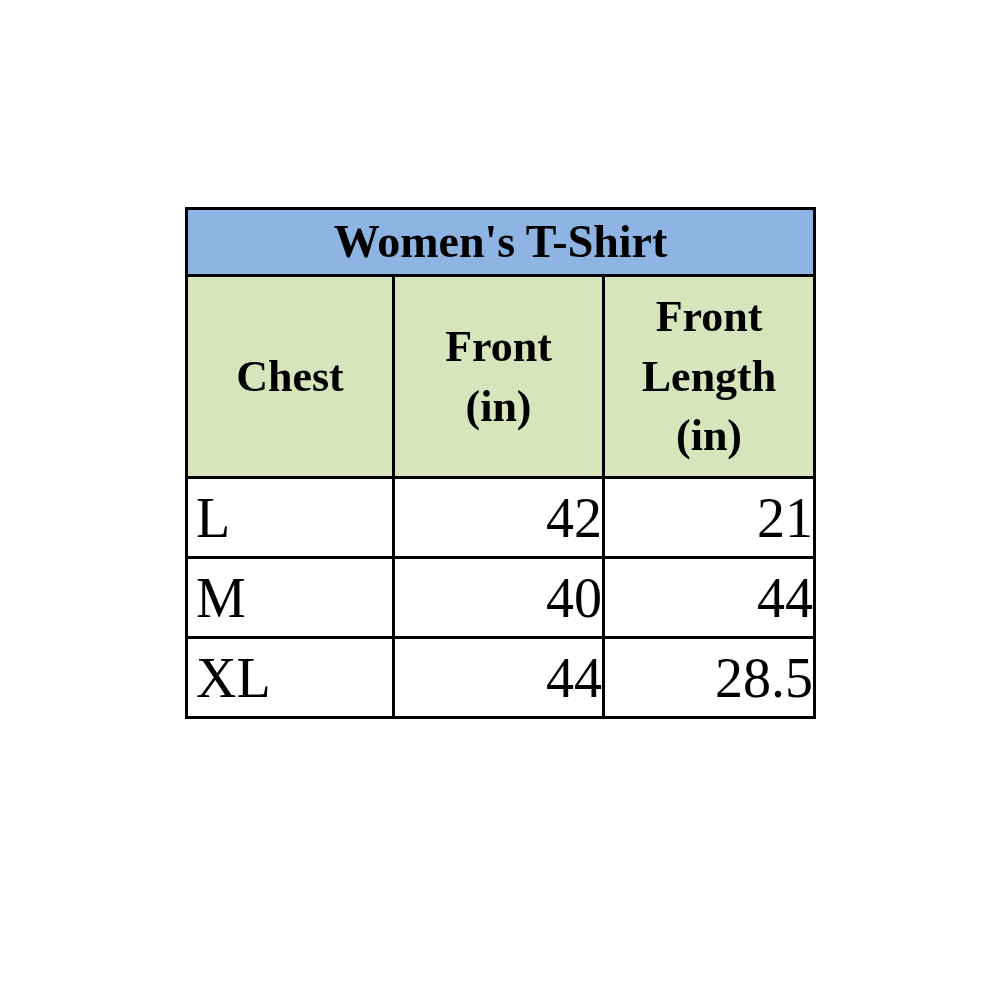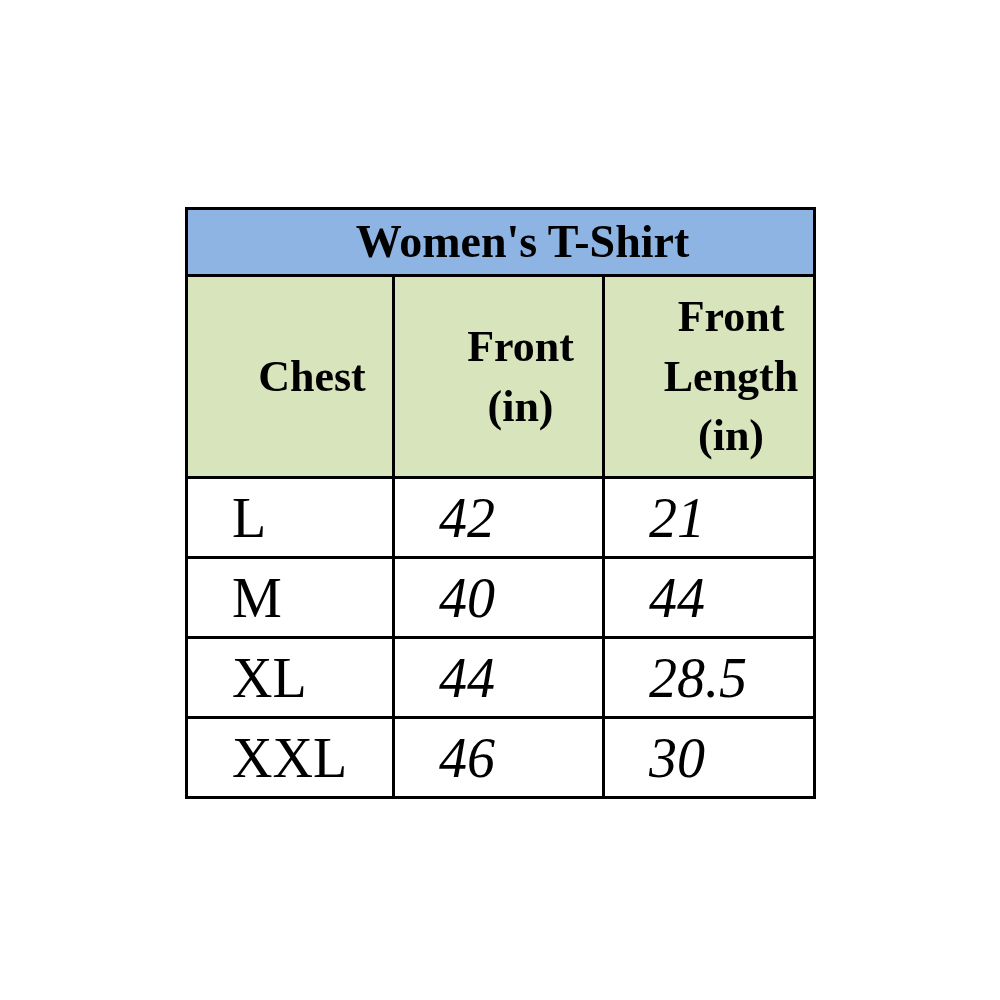--- a/index.html
+++ b/index.html
@@ -16,21 +16,20 @@
   .canvas{position:relative;width:1000px;height:1000px;background:var(--page-bg);}
   table.size-chart{
     position:absolute;left:185px;top:207px;width:628px;
     border-collapse:collapse;table-layout:fixed;
     background:var(--row-bg);
   }
   table.size-chart th, table.size-chart td{
     border:3px solid var(--border);
     vertical-align:middle;
     overflow:hidden;
-    padding-left:44px;
   }
   .title-cell{
     background:var(--title-bg);
     height:67px;
     text-align:center;
     font-weight:bold;
     font-size:46px;
     line-height:1.1;
   }
   .header-cell{
@@ -41,21 +40,21 @@
     font-size:44px;
     line-height:1.35;
     white-space:pre-line;
   }
   .data-row td{
     height:80px;
     font-size:56px;
     background:var(--row-bg);
   }
   td.cell-size{text-align:left;padding-left:8px;}
-  td.cell-num{text-align:left;font-style:italic;}
+  td.cell-num{text-align:right;}
 </style>
 </head>
 <body>
 
 <div class="canvas">
   <table class="size-chart">
     <colgroup>
       <col style="width:207px">
       <col style="width:210px">
       <col style="width:211px">
@@ -82,20 +81,15 @@
         <tr class="data-row">
     <td class="cell-size">M</td>
     <td class="cell-num">40</td>
     <td class="cell-num">44</td>
   </tr>
         <tr class="data-row">
     <td class="cell-size">XL</td>
     <td class="cell-num">44</td>
     <td class="cell-num">28.5</td>
   </tr>
-        <tr class="data-row">
-    <td class="cell-size">XXL</td>
-    <td class="cell-num">46</td>
-    <td class="cell-num">30</td>
-  </tr>
       </tbody>
   </table>
 </div>
 
 </body></html>

